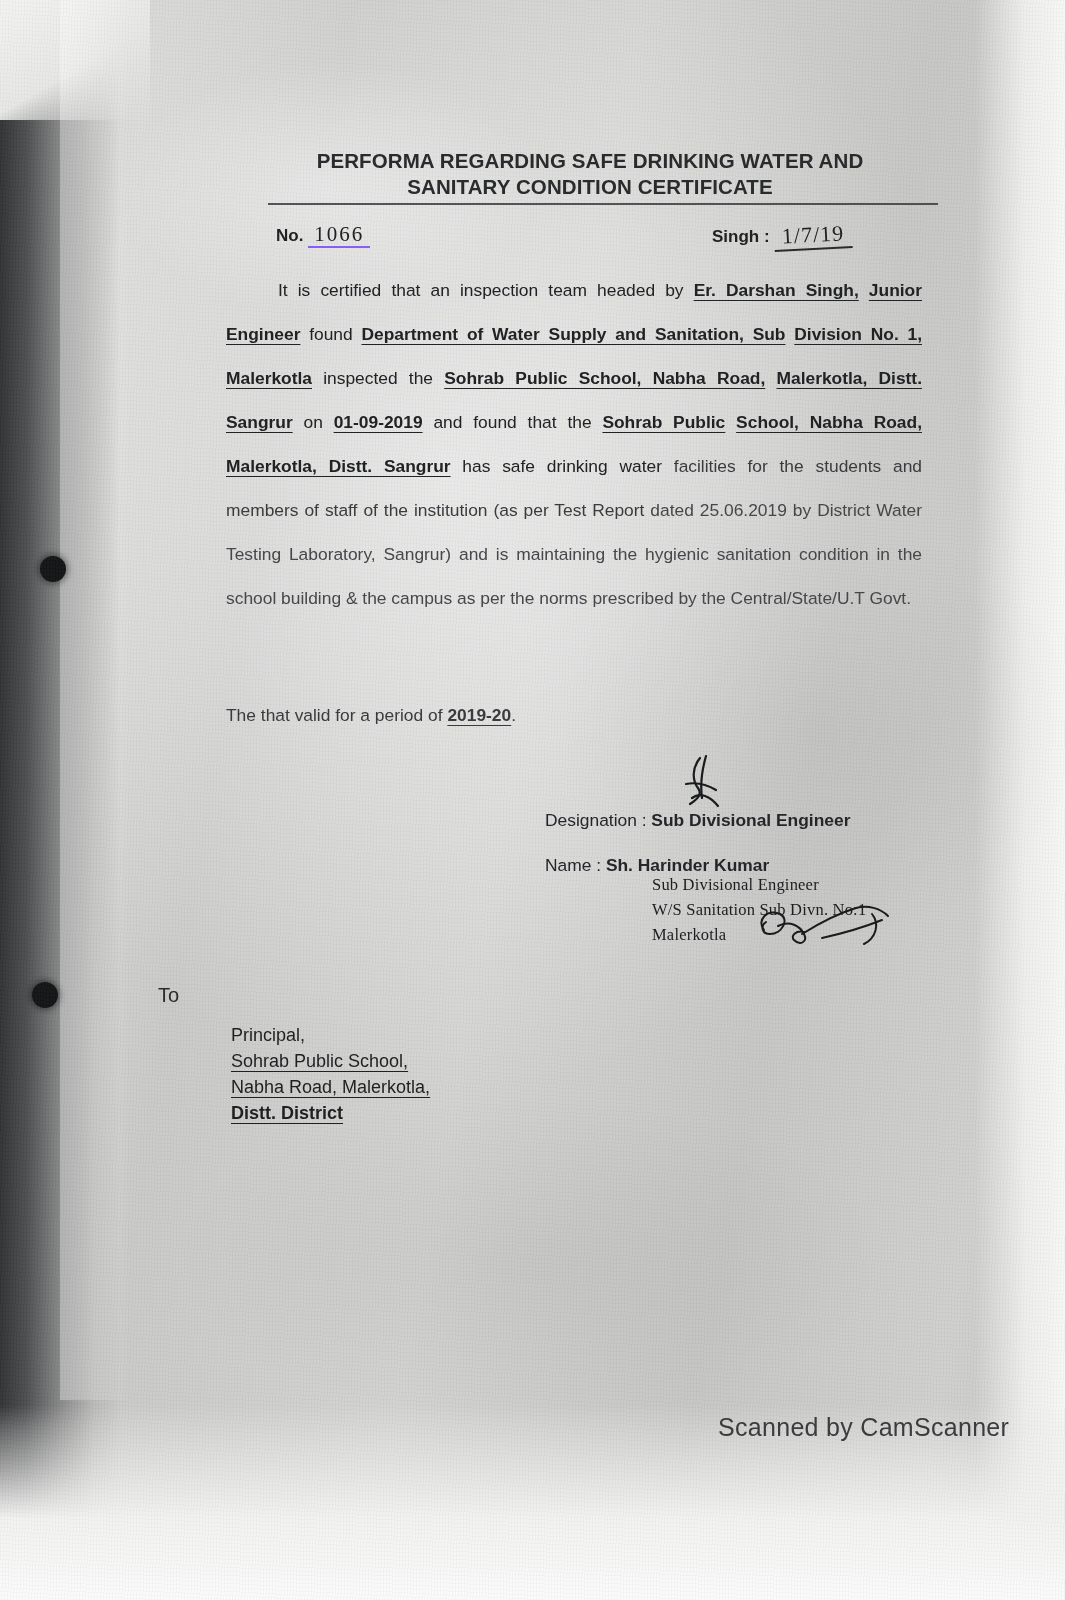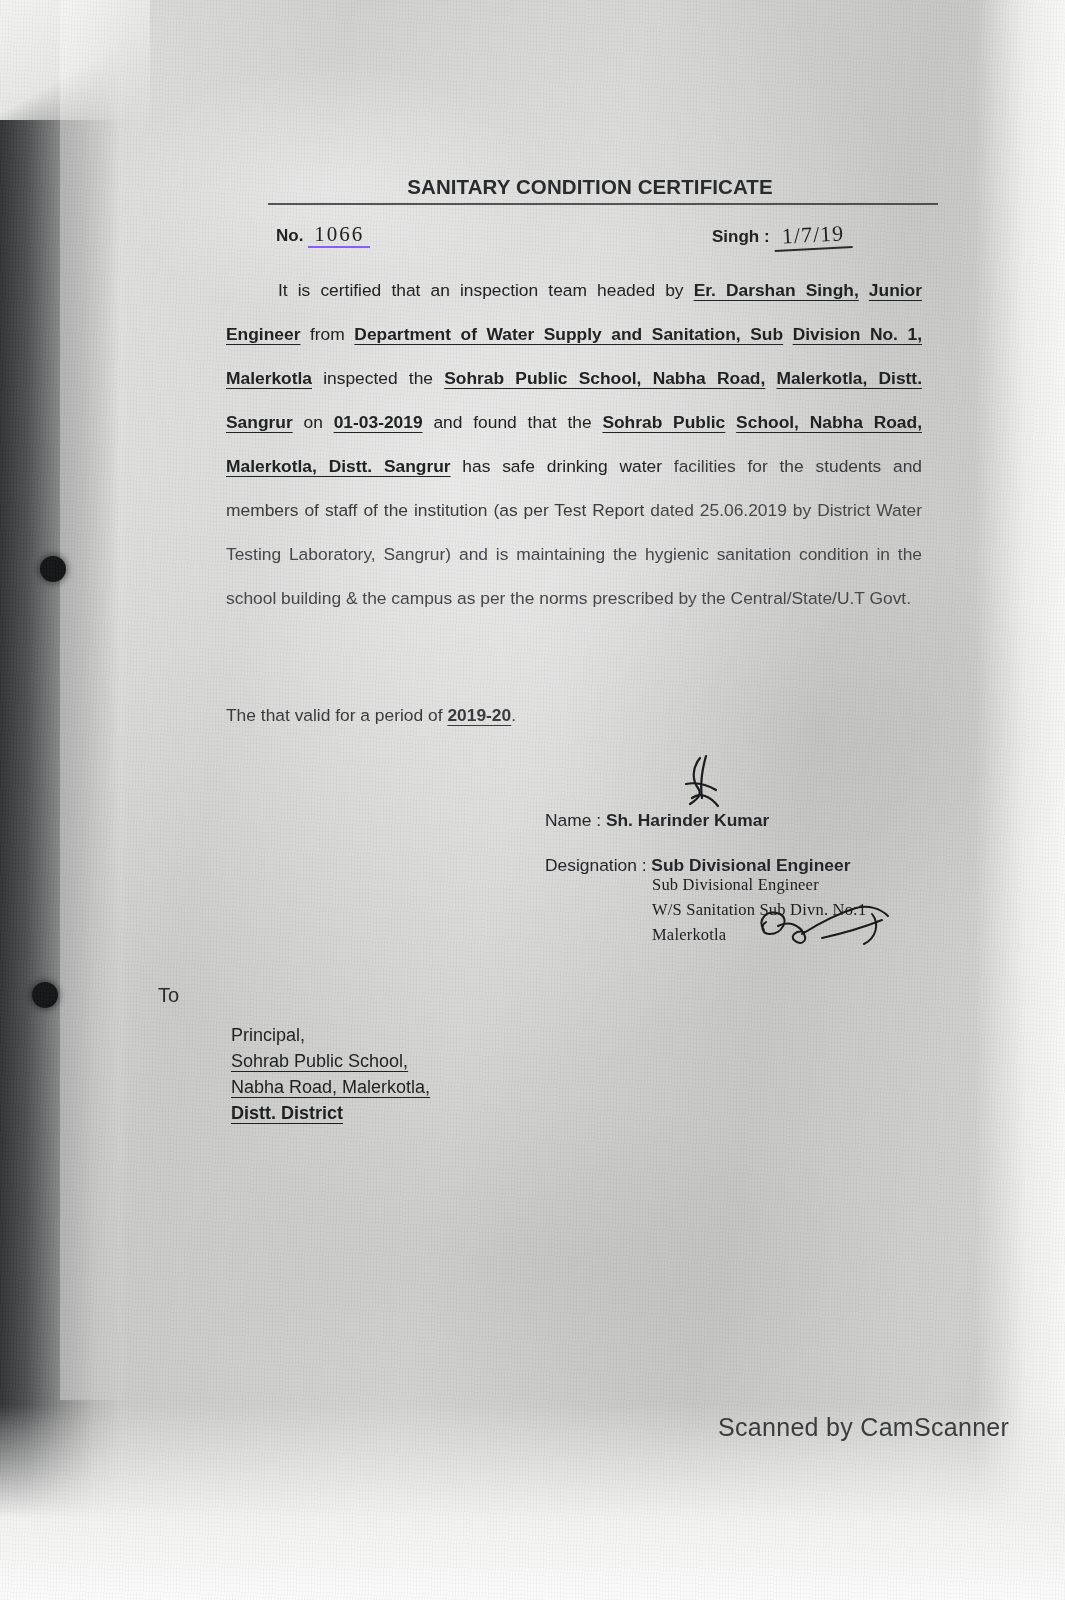--- a/index.html
+++ b/index.html
@@ -230,59 +230,59 @@
 <div class="smudge" style="left:60px; top:0px; width:70px; height:1400px; border-radius:0; background:linear-gradient(90deg, rgba(255,255,255,0.35), rgba(255,255,255,0));"></div>
 
 <div class="punch-hole" style="left:40px; top:556px;"></div>
 <div class="punch-hole" style="left:32px; top:982px;"></div>
 
 <div class="grain"></div>
 
 <div id="doc">
 
   <div class="title">
-    <br>
+    <span>PERFORMA REGARDING SAFE DRINKING WATER AND</span><br>
     <span>SANITARY CONDITION CERTIFICATE</span>
   </div>
   <div class="title-rule"></div>
 
   <div class="numline">
     <span>No.</span>
     <span class="num-value">1066</span>
   </div>
 
   <div class="dateline">
     <span>Singh :</span>
     <span class="date-value">1/7/19</span>
   </div>
 
   <div class="body-block">
     <p>
       <span style="display:inline-block; width:52px;"></span><span>It is certified that an inspection team headed by </span><span class="bu">Er. Darshan Singh,</span>
-      <span class="bu">Junior Engineer</span><span> from </span><span class="bu">Department of Water Supply and Sanitation, Sub</span>
+      <span class="bu">Junior Engineer</span><span> found </span><span class="bu">Department of Water Supply and Sanitation, Sub</span>
       <span class="bu">Division No. 1, Malerkotla</span><span> inspected the </span><span class="bu">Sohrab Public School, Nabha Road,</span>
-      <span class="bu">Malerkotla, Distt. Sangrur</span><span> on </span><span class="bu">01-03-2019</span><span> and found that the </span><span class="bu">Sohrab Public</span>
+      <span class="bu">Malerkotla, Distt. Sangrur</span><span> on </span><span class="bu">01-09-2019</span><span> and found that the </span><span class="bu">Sohrab Public</span>
       <span class="bu">School, Nabha Road, Malerkotla, Distt. Sangrur</span><span> has safe drinking water</span>
       <span class="fade-2">facilities for the students and members of staff of the institution (as per Test Report</span>
       <span class="fade-3">dated 25.06.2019 by District Water Testing Laboratory, Sangrur) and is maintaining</span>
       <span class="fade-3">the hygienic sanitation condition in the school building &amp; the campus as per the</span>
       <span class="fade-3">norms prescribed by the Central/State/U.T Govt.</span>
     </p>
   </div>
 
   <div class="valid-line">
     <span>The that valid for a period of </span><span class="bu">2019-20</span><span>.</span>
   </div>
 
   <div class="sign-block">
     <div>
-      <span>Name : </span><span class="b">Sh. Harinder Kumar</span>
+      <span>Designation : </span><span class="b">Sub Divisional Engineer</span>
     </div>
     <div>
-      <span>Designation : </span><span class="b">Sub Divisional Engineer</span>
+      <span>Name : </span><span class="b">Sh. Harinder Kumar</span>
     </div>
   </div>
 
   <div class="stamp-block">
     <div>Sub Divisional Engineer</div>
     <div>W/S Sanitation Sub Divn. No:1</div>
     <div>Malerkotla</div>
   </div>
 
   <svg class="sig" style="left:672px; top:754px;" width="90" height="58" viewBox="0 0 90 58">

